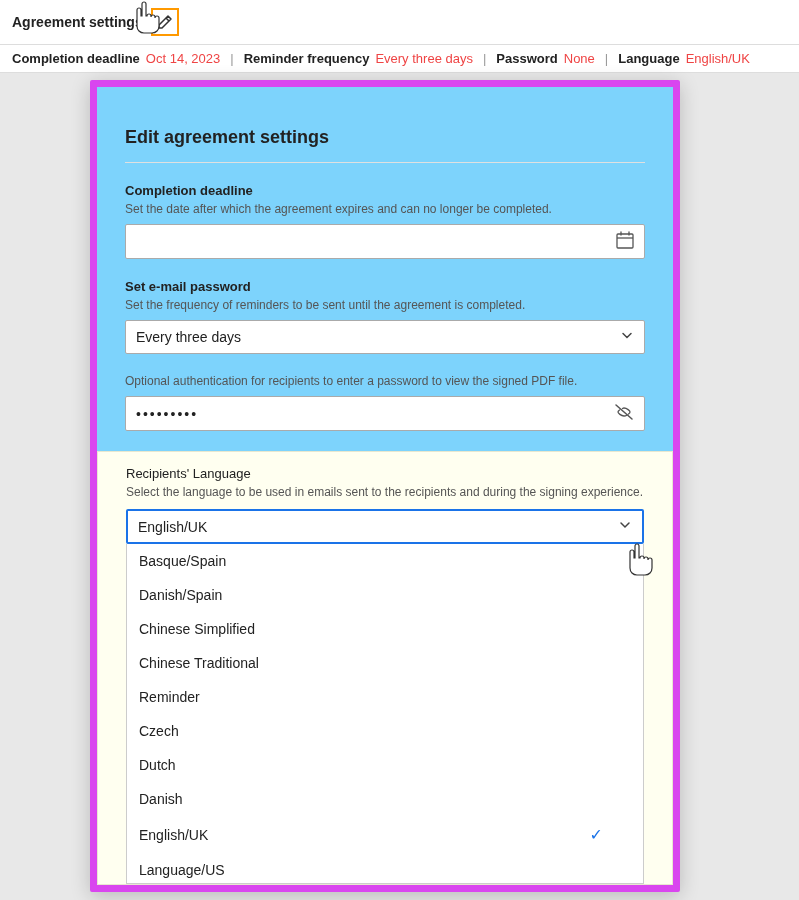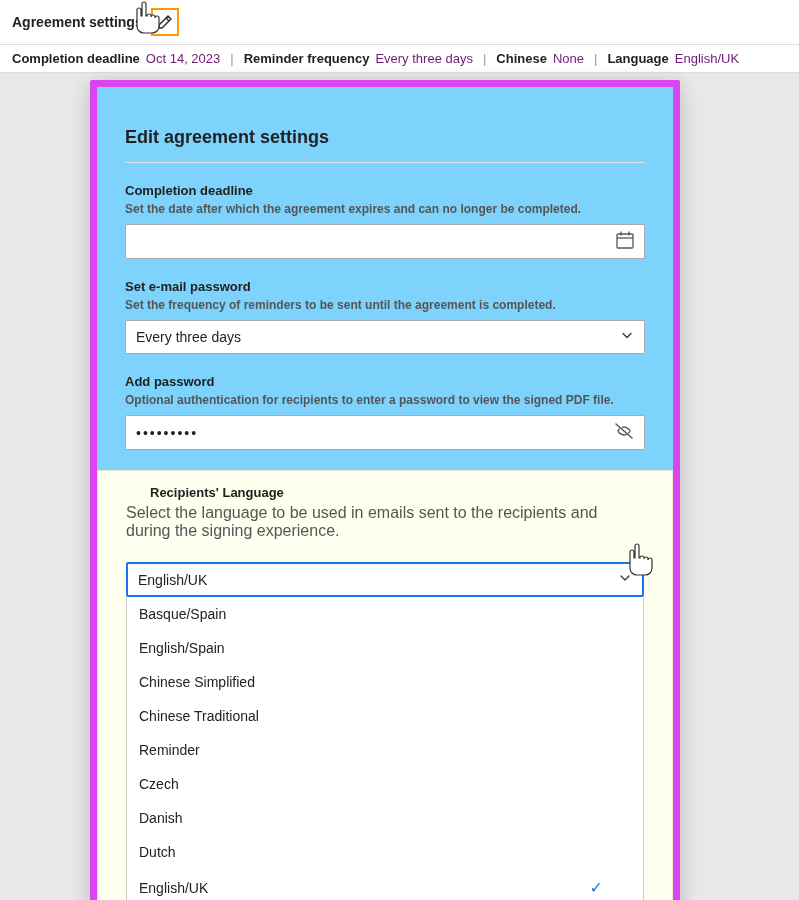--- a/index.html
+++ b/index.html
@@ -53,21 +53,21 @@
       gap: 6px;
       font-size: 13px;
       border-bottom: 1px solid #ddd;
       flex-wrap: wrap;
     }
     .meta-label {
       font-weight: 600;
       color: #222;
     }
     .meta-value {
-      color: #701a75;
+      color: #ef4444;
     }
     .meta-separator {
       color: #999;
       margin: 0 4px;
     }
 
     
     .modal-container {
       position: absolute;
       top: 80px;
@@ -96,21 +96,20 @@
     .section-label {
       font-weight: 700;
       font-size: 13px;
       color: #222;
       margin-bottom: 4px;
     }
     .section-desc {
       font-size: 12px;
       color: #555;
       margin-bottom: 8px;
-      font-weight: bold;
     }
 
     
     .date-input-wrapper {
       display: flex;
       align-items: center;
       border: 1px solid #aaa;
       border-radius: 2px;
       background: #fff;
       padding: 6px 10px;
@@ -179,30 +178,29 @@
     }
 
     
     .language-section {
       background: #fffff0;
       border: 1px solid #e8e8d0;
       margin: 0 -28px;
       padding: 14px 28px 0 28px;
     }
     .language-label {
-      font-weight: 700;
+      font-weight: 400;
       font-size: 13px;
       color: #222;
       margin-bottom: 4px;
-      margin-left: 24px;
     }
     .language-desc {
-      font-size: 16px;
+      font-size: 12px;
       color: #555;
-      margin-bottom: 22px;
+      margin-bottom: 10px;
     }
 
     
     .lang-dropdown-container {
       position: relative;
     }
     .lang-selected {
       display: flex;
       align-items: center;
       border: 2px solid #1a73e8;
@@ -288,21 +286,21 @@
   </div>
 </div>
 
 <div class="metadata-bar">
   <span class="meta-label">Completion deadline</span>
   <span class="meta-value">Oct 14, 2023</span>
   <span class="meta-separator">|</span>
   <span class="meta-label">Reminder frequency</span>
   <span class="meta-value">Every three days</span>
   <span class="meta-separator">|</span>
-  <span class="meta-label">Chinese</span>
+  <span class="meta-label">Password</span>
   <span class="meta-value">None</span>
   <span class="meta-separator">|</span>
   <span class="meta-label">Language</span>
   <span class="meta-value">English/UK</span>
 </div>
 
 <div class="modal-container">
 
   <div class="modal-title">Edit agreement settings</div>
 
@@ -334,21 +332,20 @@
       </select>
       <span class="select-chevron">
         <svg width="14" height="14" viewBox="0 0 14 14" fill="none">
           <path d="M3 5L7 9L11 5" stroke="#444" stroke-width="1.5" stroke-linecap="round"></path>
         </svg>
       </span>
     </div>
   </div>
 
   <div class="section">
-    <div class="section-label">Add password</div>
     <div class="section-desc">Optional authentication for recipients to enter a password to view the signed PDF file.</div>
     <div class="password-input-wrapper">
       <input type="password" value="123456789" style="">
       <span class="eye-icon">
         <svg width="20" height="18" viewBox="0 0 20 18" fill="none" xmlns="http://www.w3.org/2000/svg">
           <path d="M2 2L18 16" stroke="#555" stroke-width="1.5" stroke-linecap="round"></path>
           <path d="M8.5 5.5C9 5.2 9.5 5 10 5C13 5 16 8 16 9C16 9.5 15.4 10.3 14.5 11" stroke="#555" stroke-width="1.3" fill="none" stroke-linecap="round"></path>
           <path d="M5.5 7C4.5 7.8 4 8.5 4 9C4 10 7 13 10 13C11 13 12 12.7 12.8 12.2" stroke="#555" stroke-width="1.3" fill="none" stroke-linecap="round"></path>
         </svg>
       </span>
@@ -369,39 +366,39 @@
           </svg>
         </span>
       </div>
 
       <div class="lang-list" id="lang-list">
 
       <div class="lang-item">
             <span>Basque/Spain</span>
           </div>
           <div class="lang-item">
-            <span>English/Spain</span>
+            <span>Danish/Spain</span>
           </div>
           <div class="lang-item">
             <span>Chinese Simplified</span>
           </div>
           <div class="lang-item">
             <span>Chinese Traditional</span>
           </div>
           <div class="lang-item">
             <span>Reminder</span>
           </div>
           <div class="lang-item">
             <span>Czech</span>
           </div>
           <div class="lang-item">
+            <span>Dutch</span>
+          </div>
+          <div class="lang-item">
             <span>Danish</span>
-          </div>
-          <div class="lang-item">
-            <span>Dutch</span>
           </div>
           <div class="lang-item">
             <span>English/UK</span>
             <span class="check-mark">✓</span>
           </div>
           <div class="lang-item">
             <span>Language/US</span>
           </div>
         </div>
     </div>

